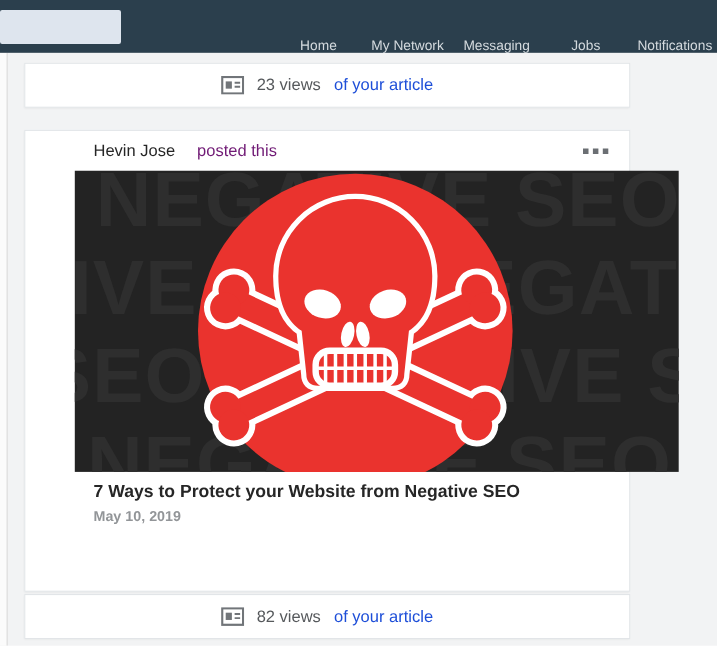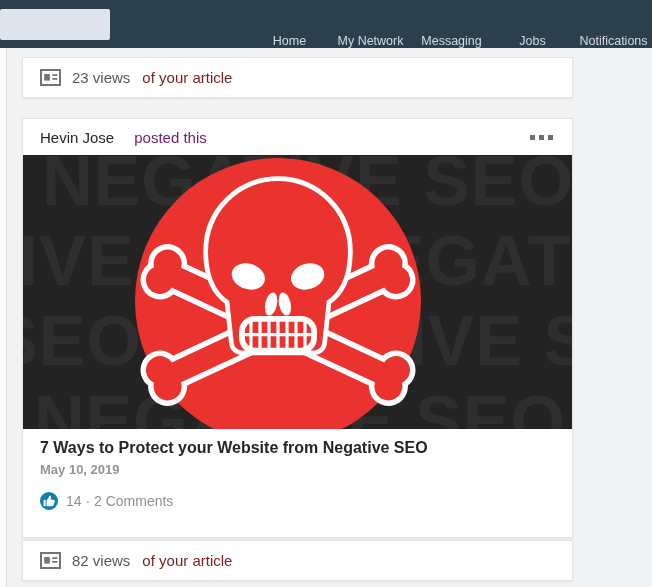--- a/index.html
+++ b/index.html
@@ -32,30 +32,30 @@
   .nav-icon { stroke:#d3d9dd; stroke-width:1.5; fill:none;
     stroke-linecap:round; stroke-linejoin:round; }
   
   .window-edge {
     position:absolute; left:0; top:48px; bottom:0; width:7px;
     background:#fbfbfb; border-right:1px solid #d9d9d9;
   }
   
   .card {
     position:absolute; left:22px; width:551px; background:#fff;
-    border:1px solid #e2e5e8; box-shadow:0 1px 2px rgba(0,0,0,.07);
+    border:1px solid #e2e5e8; box-shadow:0 1px 2px rgba(0,0,0,.07);justify-content:center;
   }
   .notif-card {
     height:41px; display:flex; align-items:center; padding:0 17px; cursor:pointer;
   }
   #card-top    { top:57px; }
-  #card-post   { top:118px; height:420px; }
+  #card-post   { top:118px; height:420px;padding-left:45px; }
   #card-bottom { top:540px; }
   .views-count  { font-size:15px; color:#56595c; margin-left:11px; }
-  .views-suffix { font-size:15px; color:#7f1d1d; margin-left:12px; }
+  .views-suffix { font-size:15px; color:#1d4ed8; margin-left:12px; }
   
   .post-header { height:36px; display:flex; align-items:center; padding:0 17px; }
   .author { font-size:15px; color:#262626; cursor:pointer; }
   .action { font-size:15px; color:#701a75; margin-left:20px; }
   .menu-dots {
     margin-left:auto; display:flex; gap:4px; cursor:pointer; padding:5px 2px;
     background:none; border:none;
   }
   .menu-dots i { width:5px; height:5px; background:#6b6f73; display:block; }
   .post-image { display:block; width:549px; height:274px; cursor:pointer; }
@@ -192,28 +192,20 @@
       <ellipse cx="6.5" cy="16" rx="5.5" ry="11" fill="#ffffff" transform="rotate(-12 6.5 16)"></ellipse>
       <rect x="-34" y="30" width="68" height="30" rx="12" fill="#ea332e" stroke="#ffffff" stroke-width="5.5"></rect>
       <path class="teeth-line" d="M-25.5 33 V57 M-17 33 V57 M-8.5 33 V57 M0 33 V57 M8.5 33 V57 M17 33 V57 M25.5 33 V57 M-31 45 H31"></path>
     </g>
   </svg>
 
   <div class="post-body">
     <div class="post-title">7 Ways to Protect your Website from Negative SEO</div>
     <div class="post-date">May 10, 2019</div>
 
-    <div class="social-row">
-      <svg width="18" height="18" viewBox="0 0 18 18">
-        <circle cx="9" cy="9" r="9" fill="#0e7eb5"></circle>
-        <path fill="#ffffff" d="M6.6 14.2 V7.9 C7.7 7.45 8.6 6 8.95 4.4 C9.1 3.8 9.75 3.5 10.3 3.75 C11 4.05 11.35 4.85 11.15 5.6 L10.6 7.7 H13.5 C14.4 7.7 15.05 8.55 14.8 9.4 L13.6 13.1 C13.4 13.75 12.8 14.2 12.1 14.2 Z"></path>
-        <path fill="#ffffff" d="M3.6 8 H5.6 V14.2 H4.2 A 0.6 0.6 0 0 1 3.6 13.6 Z"></path>
-      </svg>
-      <span class="social-text">14 · 2 Comments</span>
-    </div>
   </div>
 </div>
 
 <div class="card notif-card" id="card-bottom">
   <svg width="21" height="17" viewBox="0 0 21 17">
     <rect x="1" y="1" width="19" height="15" fill="none" stroke="#717579" stroke-width="2"></rect>
     <rect x="4.2" y="5" width="5.6" height="6.6" fill="#717579"></rect>
     <path d="M12.3 6.2 H17.3 M12.3 9.9 H17.3" stroke="#717579" stroke-width="1.7"></path>
   </svg>
   <span class="views-count">82 views</span>

